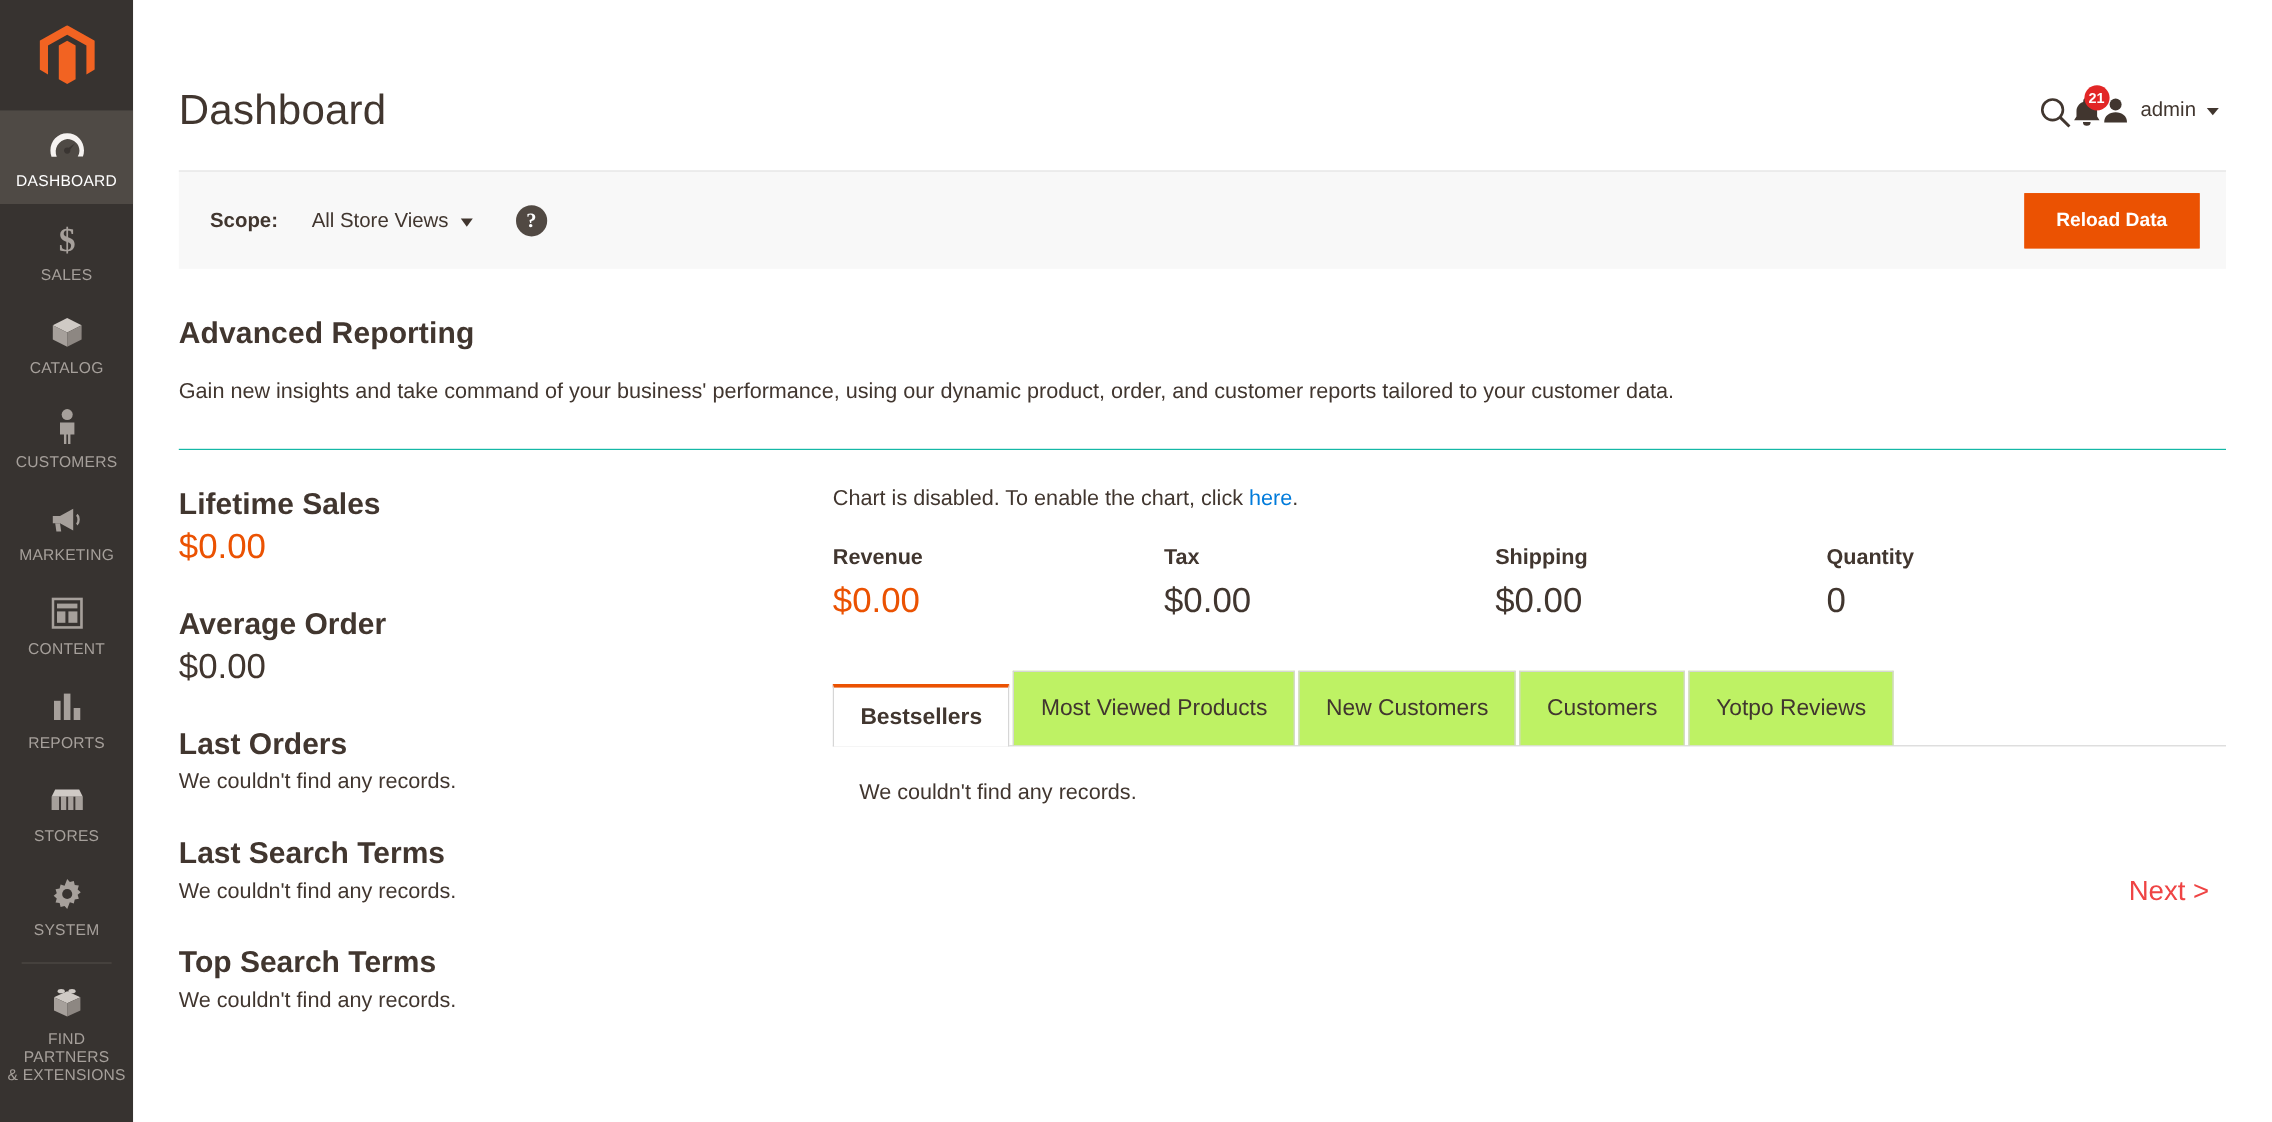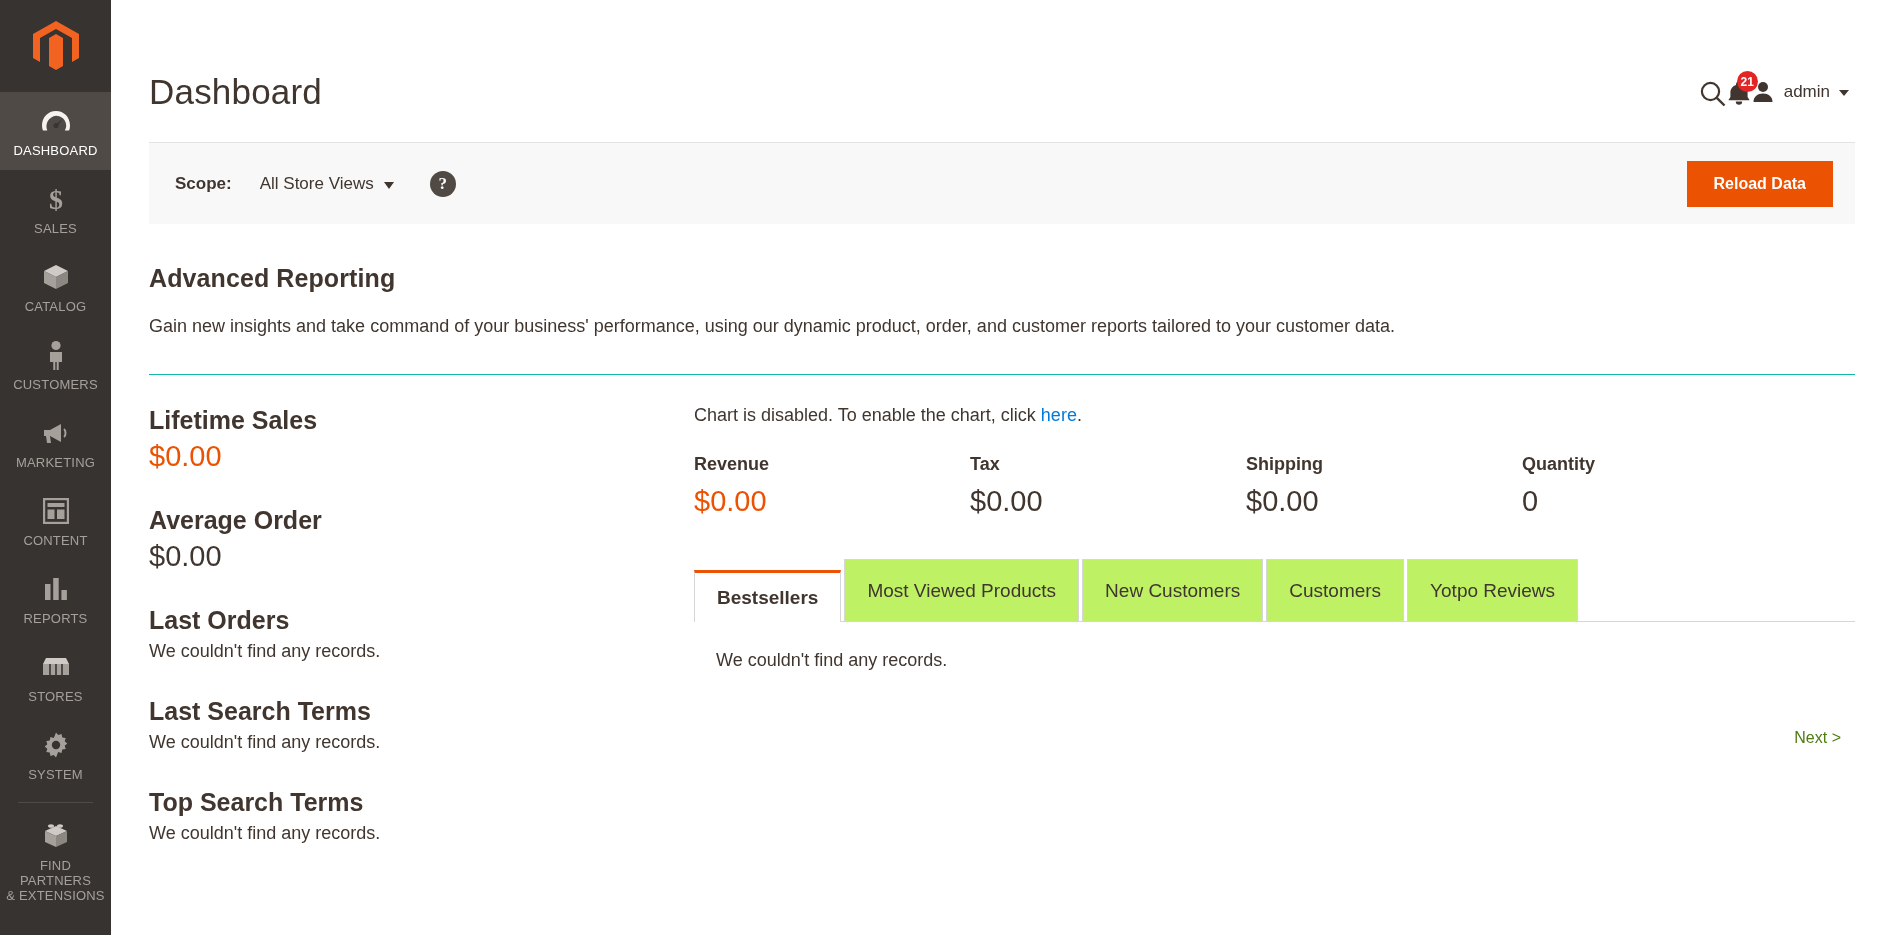--- a/index.html
+++ b/index.html
@@ -219,21 +219,21 @@
     margin-bottom: -1px;
     color: #41362f;
   }
   .tab-panel { padding: 28px 0 0 22px; }
   .pager {
     text-align: right;
     padding-top: 58px;
     padding-right: 14px;
   }
   .pager a {
-    color: #4d7c0f; font-size: 16px; text-decoration: none; cursor: pointer;
+    color: #ef4444; font-size: 23px; text-decoration: none; cursor: pointer;
   }
 </style>
 </head>
 <body>
 
 <div class="app">
 
   <nav class="sidebar">
 
     <div class="logo-cell">

